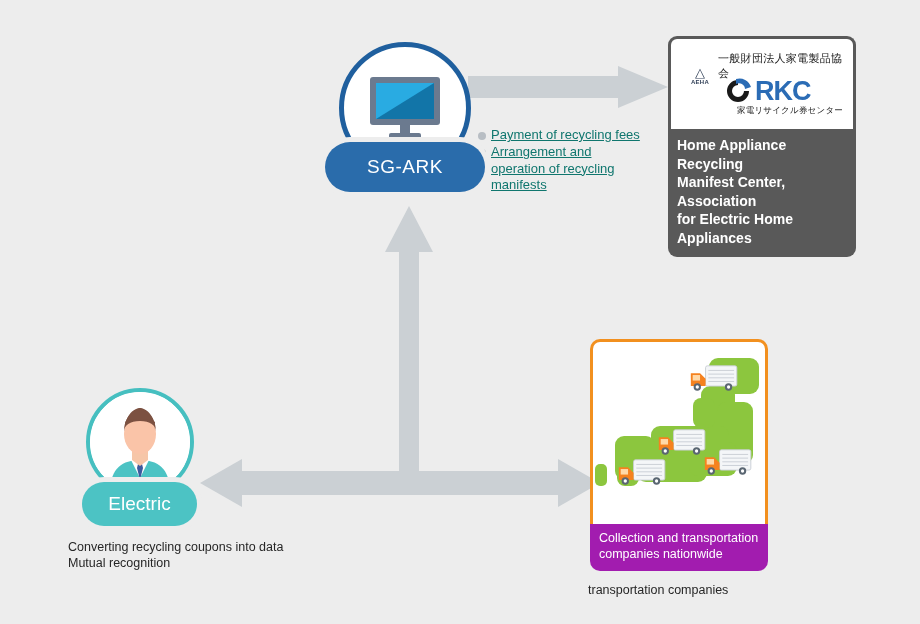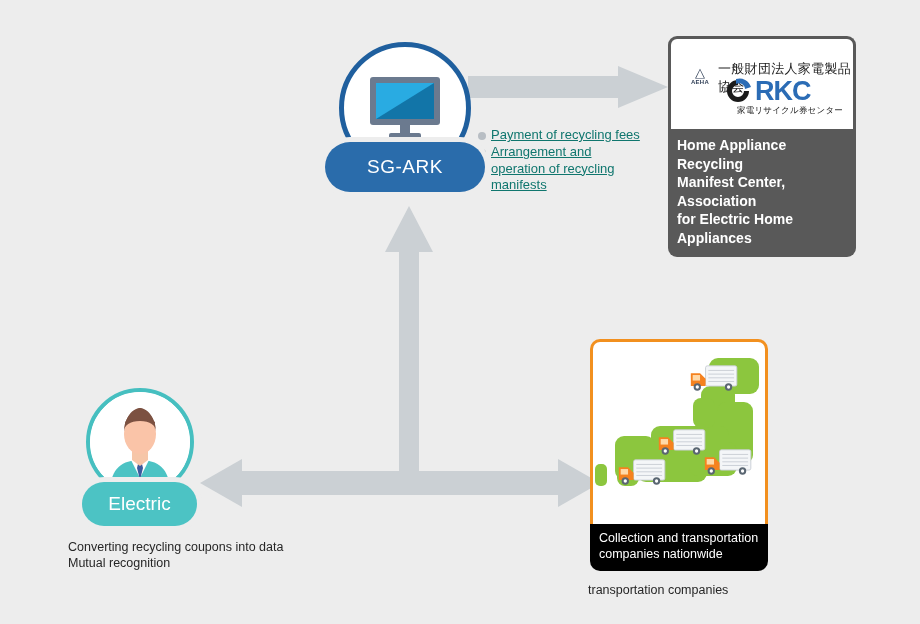--- a/index.html
+++ b/index.html
@@ -55,21 +55,21 @@
     height:93px; position:relative; overflow:hidden;
   }
   .rkc-caption {
     background:#595959; color:#ffffff;
     font-size:14px; font-weight:bold; line-height:1.33;
     padding:7px 8px 9px 9px; border-radius:0 0 9px 9px;
   }
   .aeha-mark { position:absolute; left:14px; top:27px; width:30px; text-align:center; }
   .aeha-glyph { font-size:13px; color:#2e3d55; line-height:1; }
   .aeha-text  { font-size:6px; color:#2e3d55; font-weight:bold; letter-spacing:0.3px; }
-  .jp-assoc   { position:absolute; left:47px; top:21px; font-size:13px; color:#1a1a1a; letter-spacing:0.3px; }
+  .jp-assoc   { position:absolute; left:47px; top:12px; font-size:11px; color:#1a1a1a; letter-spacing:0.3px; }
   .rkc-mark   { position:absolute; left:52px; top:38px; display:flex; align-items:center; }
   .rkc-letters{ font-size:27px; font-weight:bold; color:#2b6cb5; letter-spacing:-1px; line-height:1; margin-left:2px; }
   .jp-center  { position:absolute; right:10px; bottom:12px; font-size:8.5px; color:#1a1a1a; letter-spacing:0.2px; }
 
   
   .retailer-wrap { position:absolute; left:82px; top:388px; width:115px; height:138px; }
   .retailer-circle {
     position:absolute; left:4px; top:0; width:108px; height:108px;
     border-radius:50%; background:#ffffff; border:4px solid #46bfc0;
     overflow:hidden;
@@ -88,21 +88,21 @@
   }
 
   
   .jp-card { position:absolute; left:590px; top:339px; width:178px; }
   .jp-map-box {
     background:#ffffff; border:3px solid #f2901f;
     border-radius:10px 10px 0 0; border-bottom:none;
     height:185px; position:relative; overflow:hidden;
   }
   .jp-card-caption {
-    background:#000000; color:#ffffff;
+    background:#a21caf; color:#ffffff;
     font-size:12.5px; line-height:1.3;
     padding:6px 8px 8px 9px; border-radius:0 0 10px 10px;
   }
   .jp-card-sub {
     position:absolute; left:588px; top:566px; width:300px;
     font-size:12.5px; color:#262626; line-height:1.3;
   }
 </style>
 </head>
 <body>

